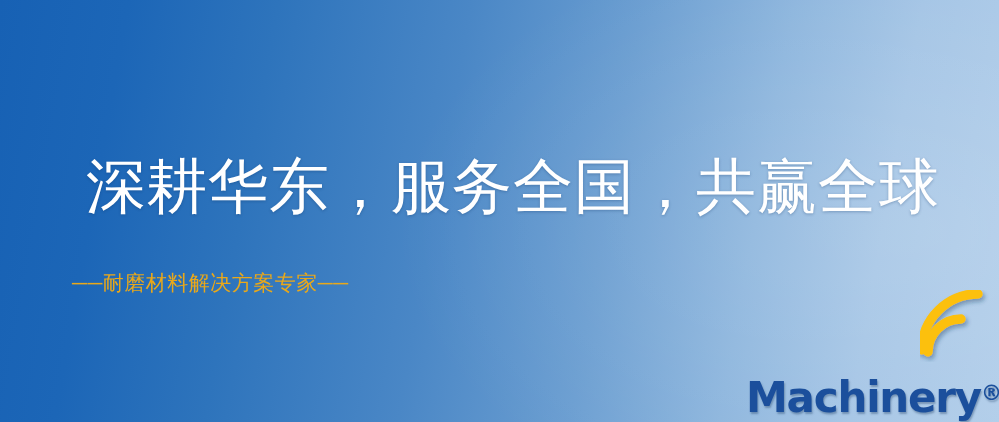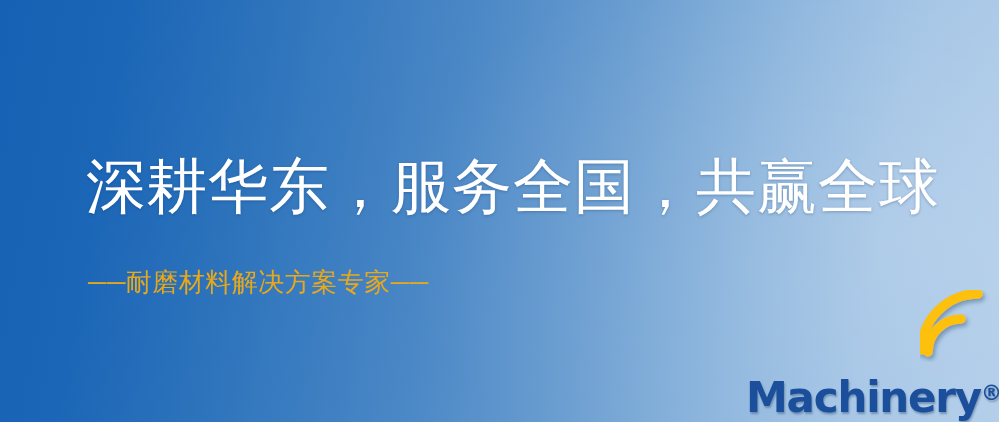--- a/index.html
+++ b/index.html
@@ -44,24 +44,24 @@
     font-size: 60px;
     line-height: 70px;
     color: #ffffff;
     letter-spacing: 1px;
     white-space: nowrap;
     text-shadow: 0 1px 3px rgba(10,45,95,0.30);
   }
 
   #subtitle {
     position: absolute;
-    left: 88px;
+    left: 72px;
     top: 266px;
     font-family: Liberation Serif, serif;
-    font-size: 26px;
+    font-size: 21px;
     line-height: 34px;
     color: #E9A81A;
     letter-spacing: 0.5px;
     white-space: nowrap;
   }
 
   
   #logo {
     position: absolute;
     left: 742px;

